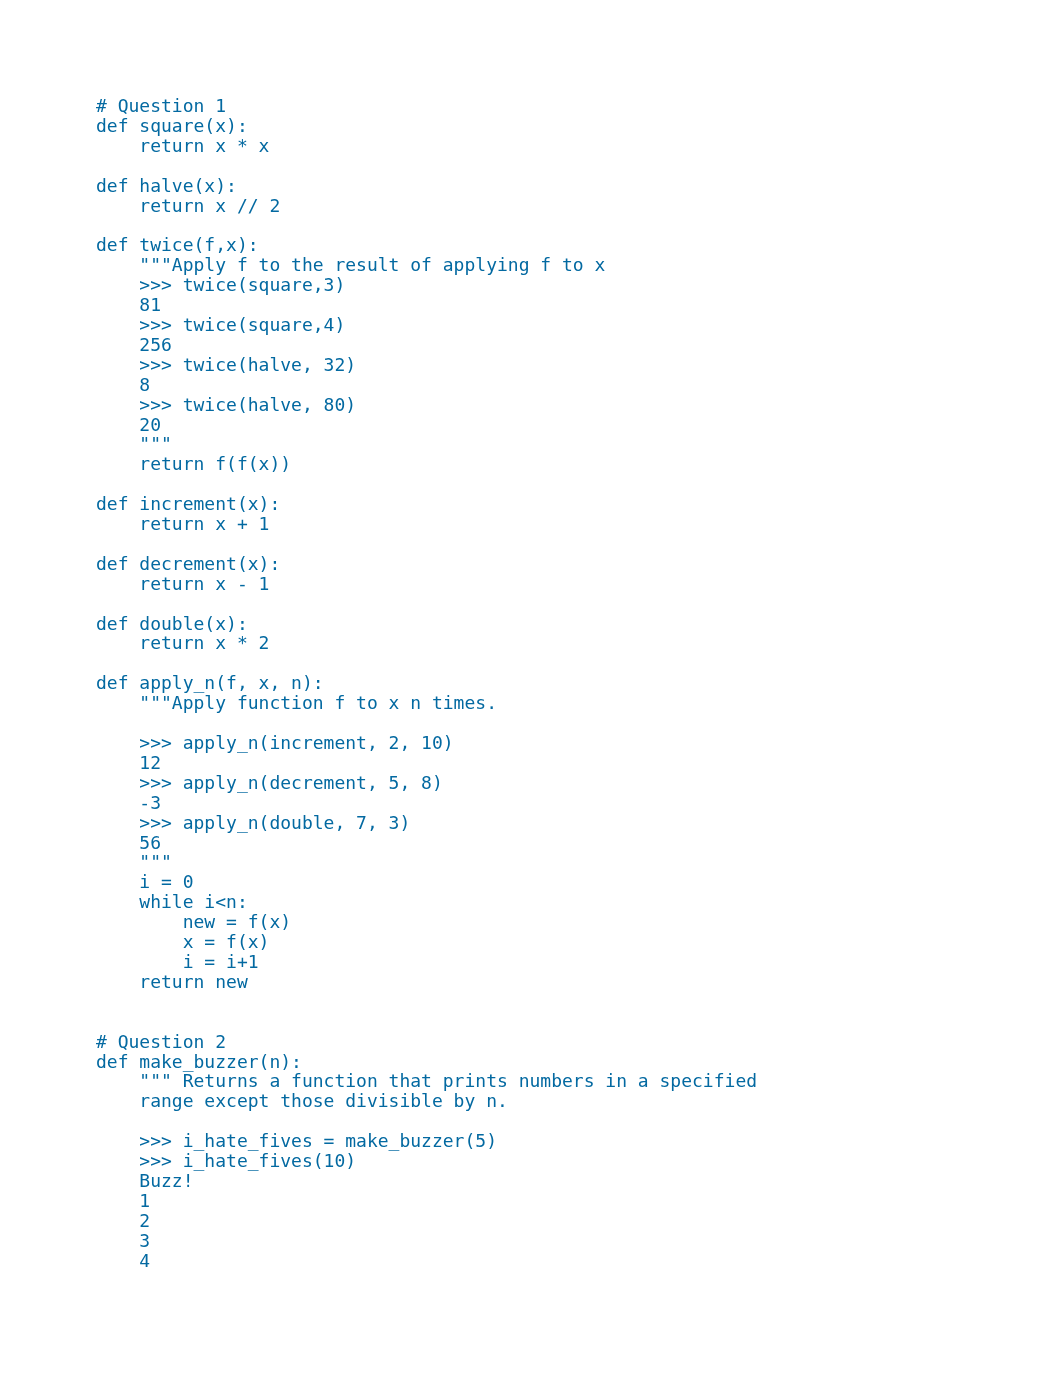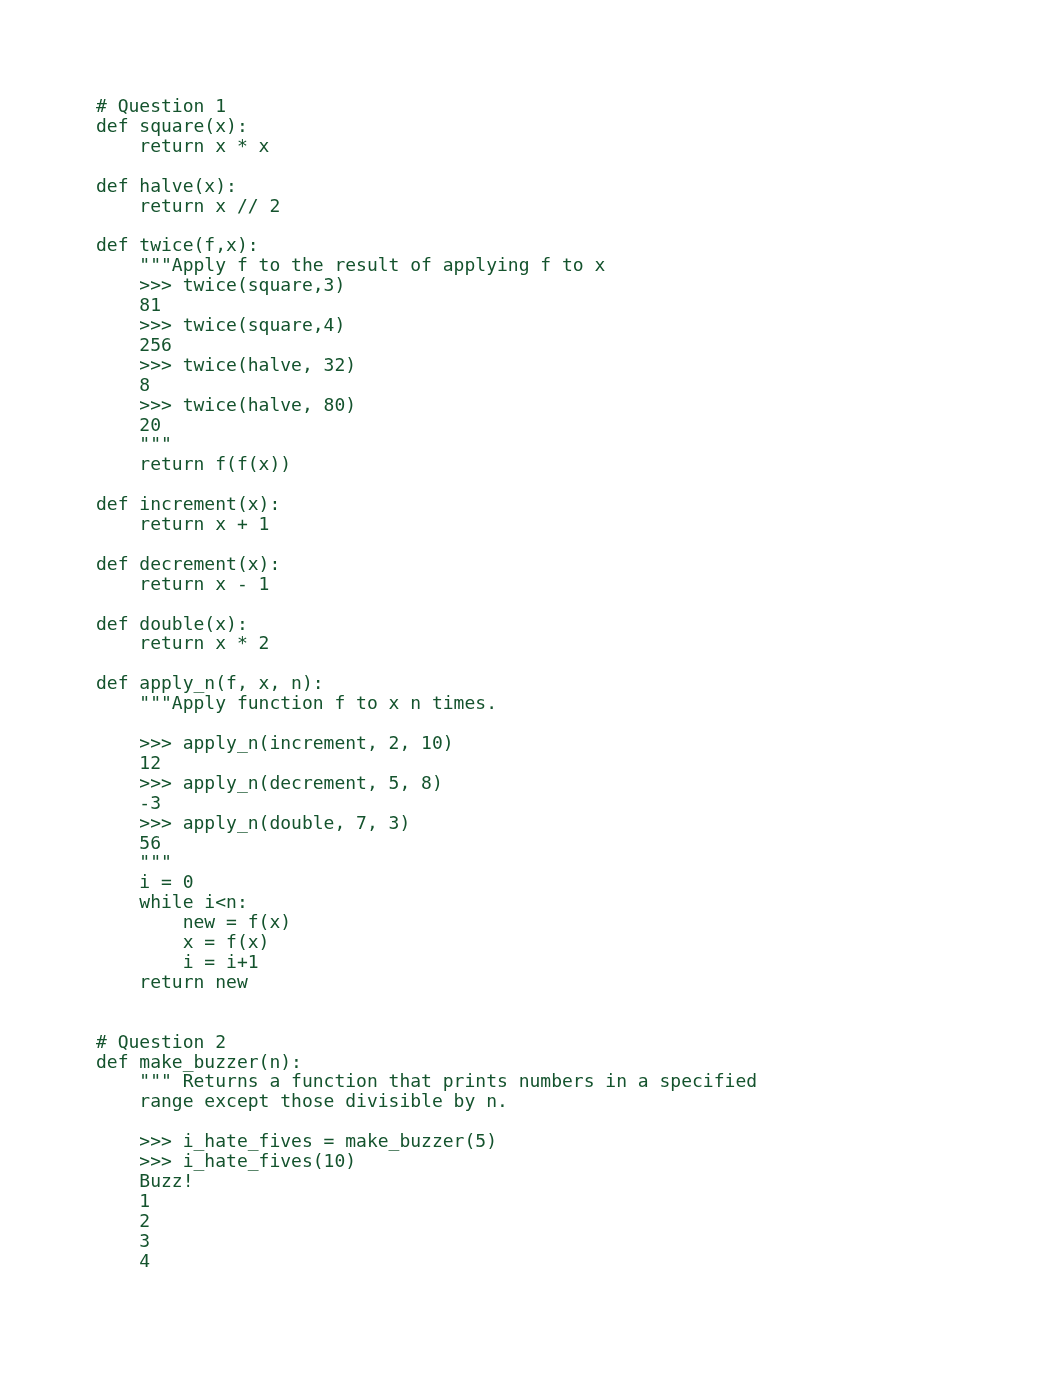--- a/index.html
+++ b/index.html
@@ -23,21 +23,21 @@
   }
   #code-listing {
     position: absolute;
     left: 96px;
     top: 96px;
     margin: 0;
     padding: 0;
     font-family: "DejaVu Sans Mono", "Liberation Mono", monospace;
     font-size: 18px;
     line-height: 19.9px;
-    color: #14532d;
+    color: #0369a1;
     white-space: pre;
     letter-spacing: 0px;
     font-weight: normal;
     -webkit-font-smoothing: antialiased;
   }
   .code-line {
     display: block;
     min-height: 19.9px;
     white-space: pre;
   }

